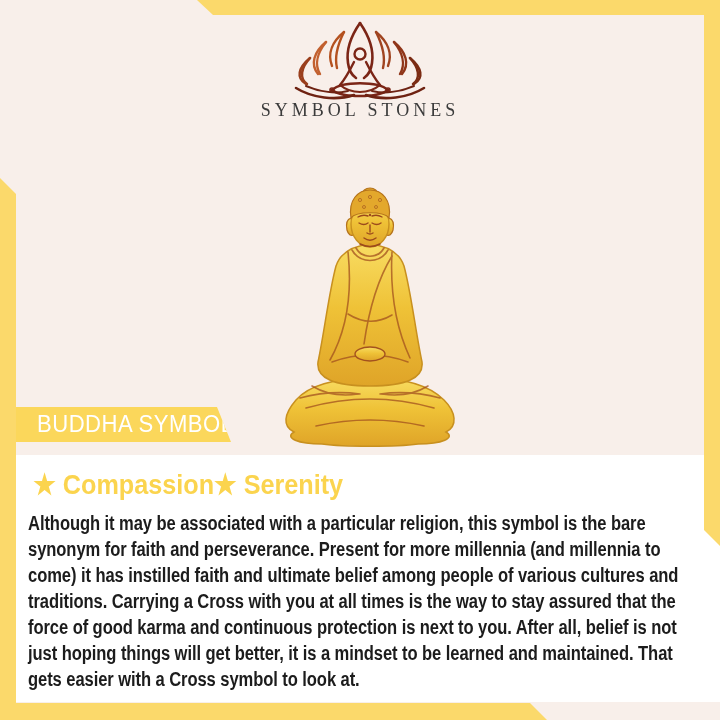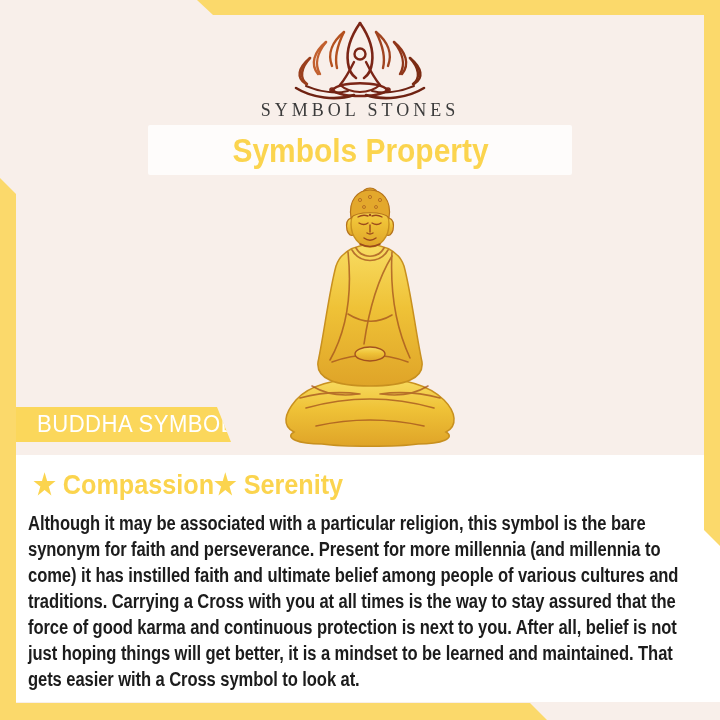--- a/index.html
+++ b/index.html
@@ -105,23 +105,20 @@
     <path d="M120,40 C129,50 131,60 123,66" stroke="#7B2B13" stroke-width="2.5"></path>
 
     <path d="M6,70 C22,80 46,83 64,77" stroke="#6E2212" stroke-width="2.6"></path>
     <path d="M16,68 C30,74 46,76 58,73" stroke="#6E2212" stroke-width="2"></path>
     <path d="M134,70 C118,80 94,83 76,77" stroke="#6E2212" stroke-width="2.6"></path>
     <path d="M124,68 C110,74 94,76 82,73" stroke="#6E2212" stroke-width="2"></path>
   </svg>
 
   <div class="brand-name">SYMBOL STONES</div>
 
-  <div class="title-box">
-    <span>Symbols Property</span>
-  </div>
 
   <svg class="buddha-illustration" viewBox="0 0 196 262">
     <defs>
       <linearGradient id="gold" x1="0" y1="0" x2="0" y2="1">
         <stop offset="0" stop-color="#F8DC62"></stop>
         <stop offset=".45" stop-color="#EFC237"></stop>
         <stop offset="1" stop-color="#DFA428"></stop>
       </linearGradient>
     </defs>
 

